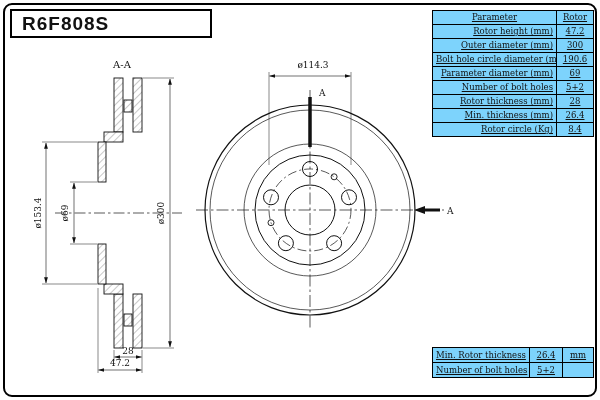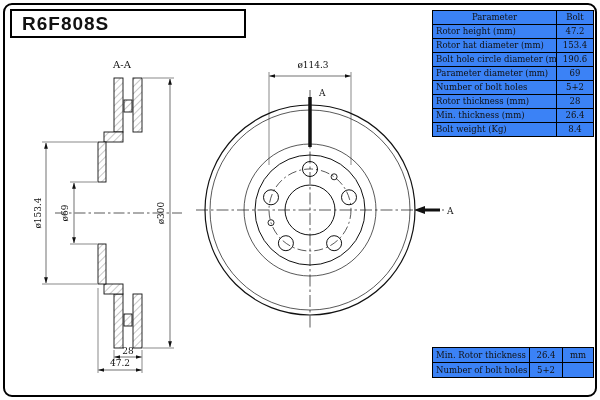--- a/index.html
+++ b/index.html
@@ -1,32 +1,32 @@
 <!DOCTYPE html>
 <html><head>
 <meta charset="utf-8">
 <style>
   * { margin:0; padding:0; box-sizing:border-box; }
   html,body { width:600px; height:400px; background:#fff; overflow:hidden;
               font-family:"DejaVu Serif", serif; position:relative; color:#111; }
   .frame { position:absolute; left:3px; top:3px; width:594px; height:394px;
            border:2px solid #000; border-radius:9px; background:#fff; }
-  .titlebox { position:absolute; left:10px; top:9px; width:236px; height:29px;
+  .titlebox { position:absolute; left:10px; top:9px; width:202px; height:29px;
               border:2px solid #000; background:#fff; display:flex; align-items:center;
               padding-left:10px; font-family:"Liberation Sans", sans-serif;
               font-weight:bold; font-size:19px; letter-spacing:1px; z-index:3; }
   svg.drawing { position:absolute; left:0; top:0; z-index:1; }
   table { border-collapse:collapse; position:absolute; table-layout:fixed;
-          background:#3b82f6; z-index:3; }
+          background:#7dd3fc; z-index:3;text-decoration:underline; }
   td,th { border:1px solid #000; font-size:8.5px; font-weight:normal;
           padding:0 3px; height:14px; line-height:1; white-space:nowrap;
           overflow:hidden; }
   th { text-align:center; }
   #param-table { left:432px; top:10px; width:161px; }
-  #param-table td.pname { text-align:left; }
+  #param-table td.pname { text-align:right; }
   #param-table td.pval  { text-align:center; }
   #summary-table { left:432px; top:347px; width:161px;padding-left:24px; }
   #summary-table td { height:15px; }
   #summary-table td.sname { text-align:left; }
   #summary-table td.sval, #summary-table td.sunit { text-align:center; }
 </style>
 </head>
 <body>
 
 <div class="frame"></div>
@@ -122,29 +122,29 @@
 </svg>
 
 <table id="param-table">
   <colgroup>
       <col style="width:124px">
       <col style="width:37px">
     </colgroup>
   <tbody>
       <tr>
     <th>Parameter</th>
-    <th>Bolt</th>
+    <th>Rotor</th>
   </tr>
   <tr>
         <td class="pname">Rotor height (mm)</td>
         <td class="pval">47.2</td>
       </tr>
   <tr>
-        <td class="pname">Rotor hat diameter (mm)</td>
-        <td class="pval">153.4</td>
+        <td class="pname">Outer diameter (mm)</td>
+        <td class="pval">300</td>
       </tr>
   <tr>
         <td class="pname">Bolt hole circle diameter (mm)</td>
         <td class="pval">190.6</td>
       </tr>
   <tr>
         <td class="pname">Parameter diameter (mm)</td>
         <td class="pval">69</td>
       </tr>
   <tr>
@@ -153,21 +153,21 @@
       </tr>
   <tr>
         <td class="pname">Rotor thickness (mm)</td>
         <td class="pval">28</td>
       </tr>
   <tr>
         <td class="pname">Min. thickness (mm)</td>
         <td class="pval">26.4</td>
       </tr>
   <tr>
-        <td class="pname">Bolt weight (Kg)</td>
+        <td class="pname">Rotor circle (Kg)</td>
         <td class="pval">8.4</td>
       </tr>
 </tbody>
   </table>
 
 <table id="summary-table">
   <colgroup>
       <col style="width:97px">
       <col style="width:33px">
       <col style="width:31px">

